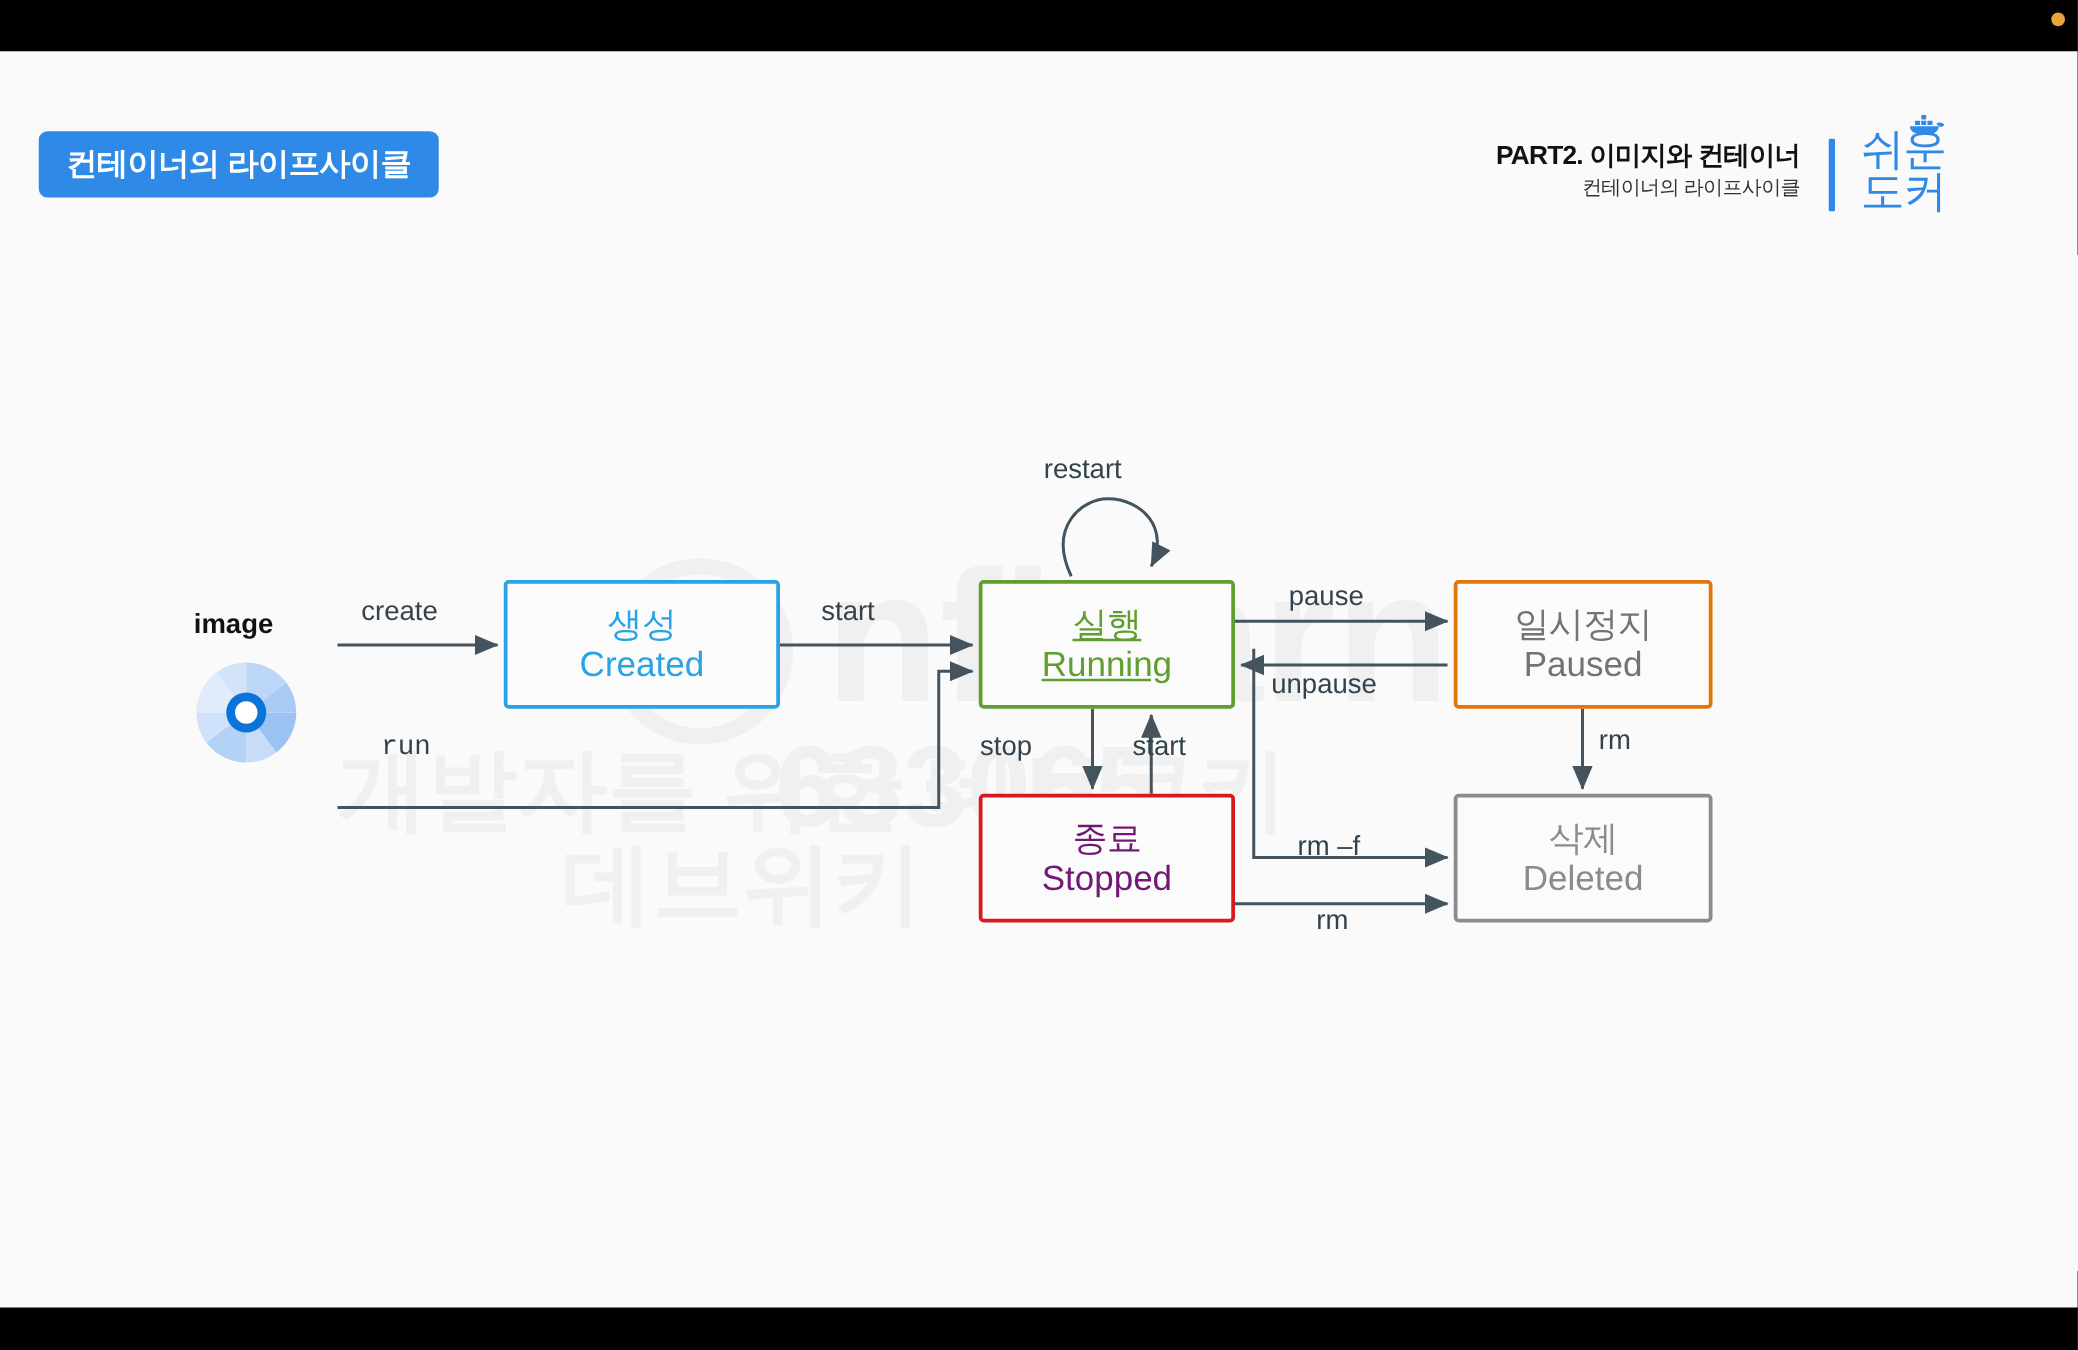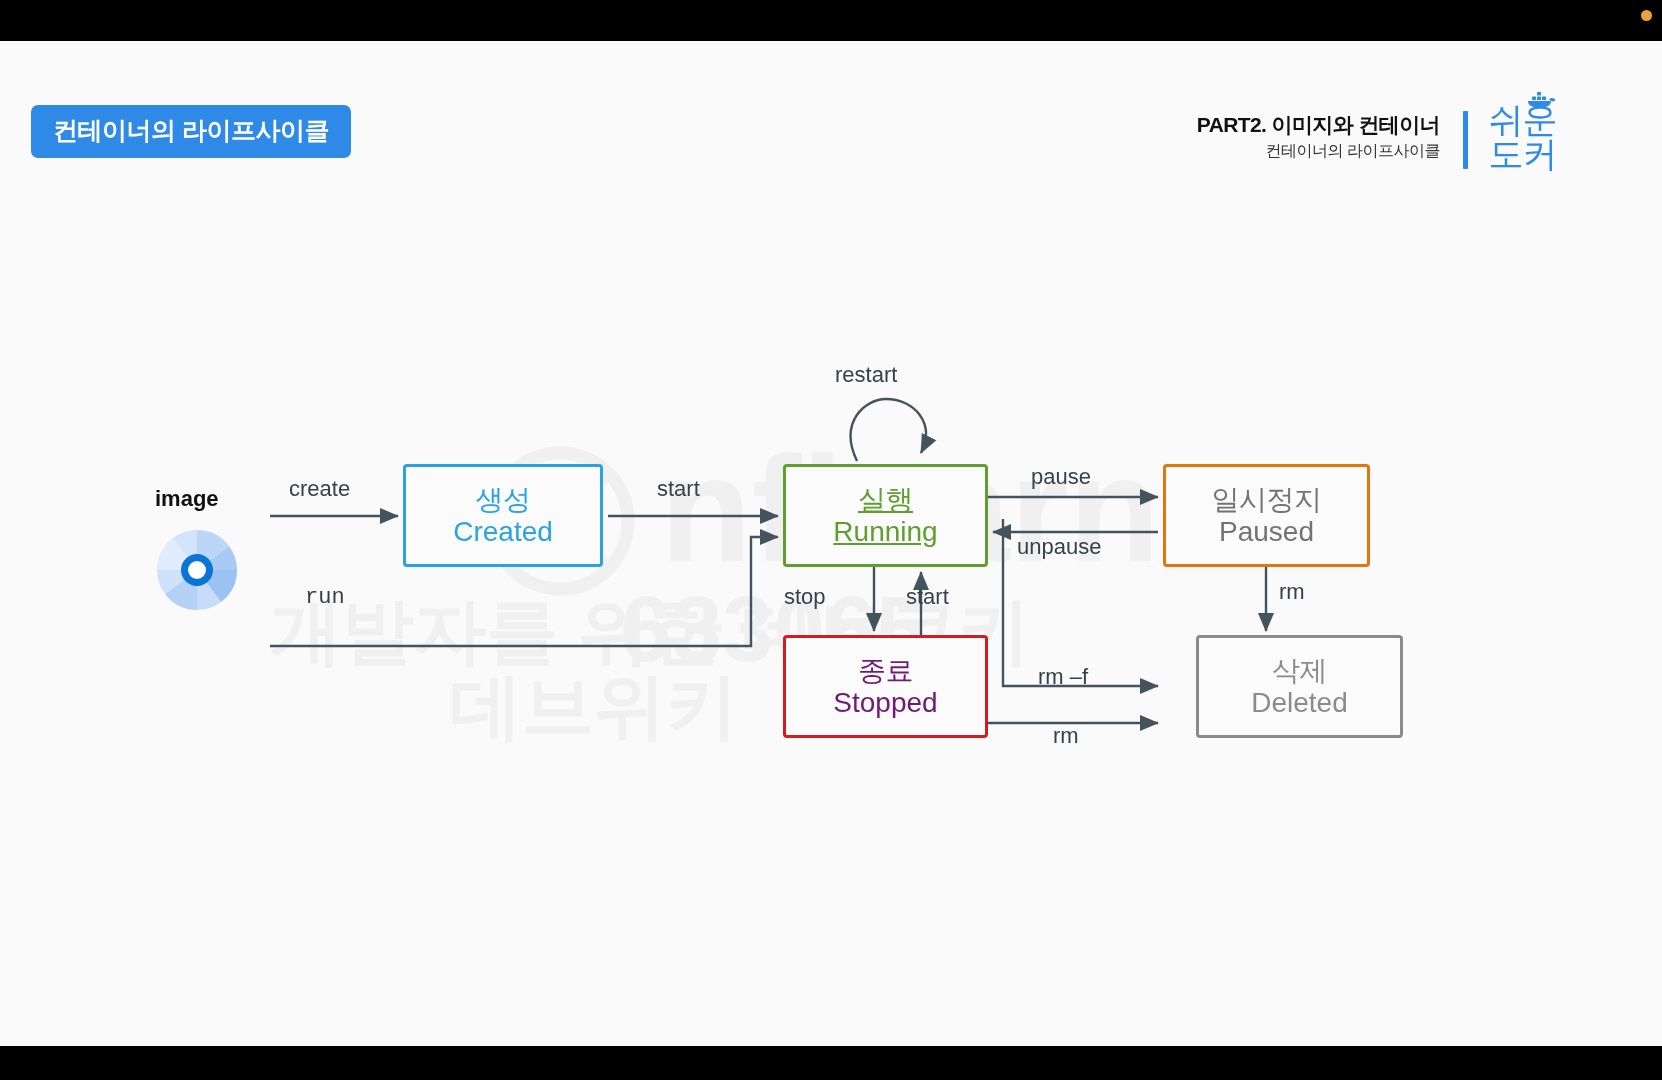--- a/index.html
+++ b/index.html
@@ -139,30 +139,30 @@
     background: #fbfbfb;
     display: flex;
     flex-direction: column;
     align-items: center;
     justify-content: center;
     line-height: 1.12;
   }
   .node .ko { font-size: 28px; letter-spacing: -0.5px; }
   .node .en { font-size: 28px; }
 
-  #node-created { left: 403px; top: 423px; width: 200px; height: 103px;
+  #node-created { left: 403px; top: 423px; width: 221px; height: 103px;
                   border-color: #29a3e3; color: #29a3e3; }
   #node-running { left: 783px; top: 423px; width: 205px; height: 103px;
                   border-color: #5f9e2f; color: #5f9e2f; text-decoration: underline; }
   #node-paused  { left: 1163px; top: 423px; width: 207px; height: 103px;
                   border-color: #e2760d; color: #737373; }
   #node-stopped { left: 783px; top: 594px; width: 205px; height: 103px;
                   border-color: #d71920; color: #701a75; }
   #node-deleted { left: 1163px; top: 594px; width: 207px; height: 103px;
-                  border-color: #8b8b8b; color: #8b8b8b; margin-left: 33px; }
+                  border-color: #8b8b8b; color: #8b8b8b; }
 
   
   #image-label {
     position: absolute;
     left: 155px;
     top: 445px;
     font-size: 22px;
     font-weight: bold;
     color: #111111;
   }

